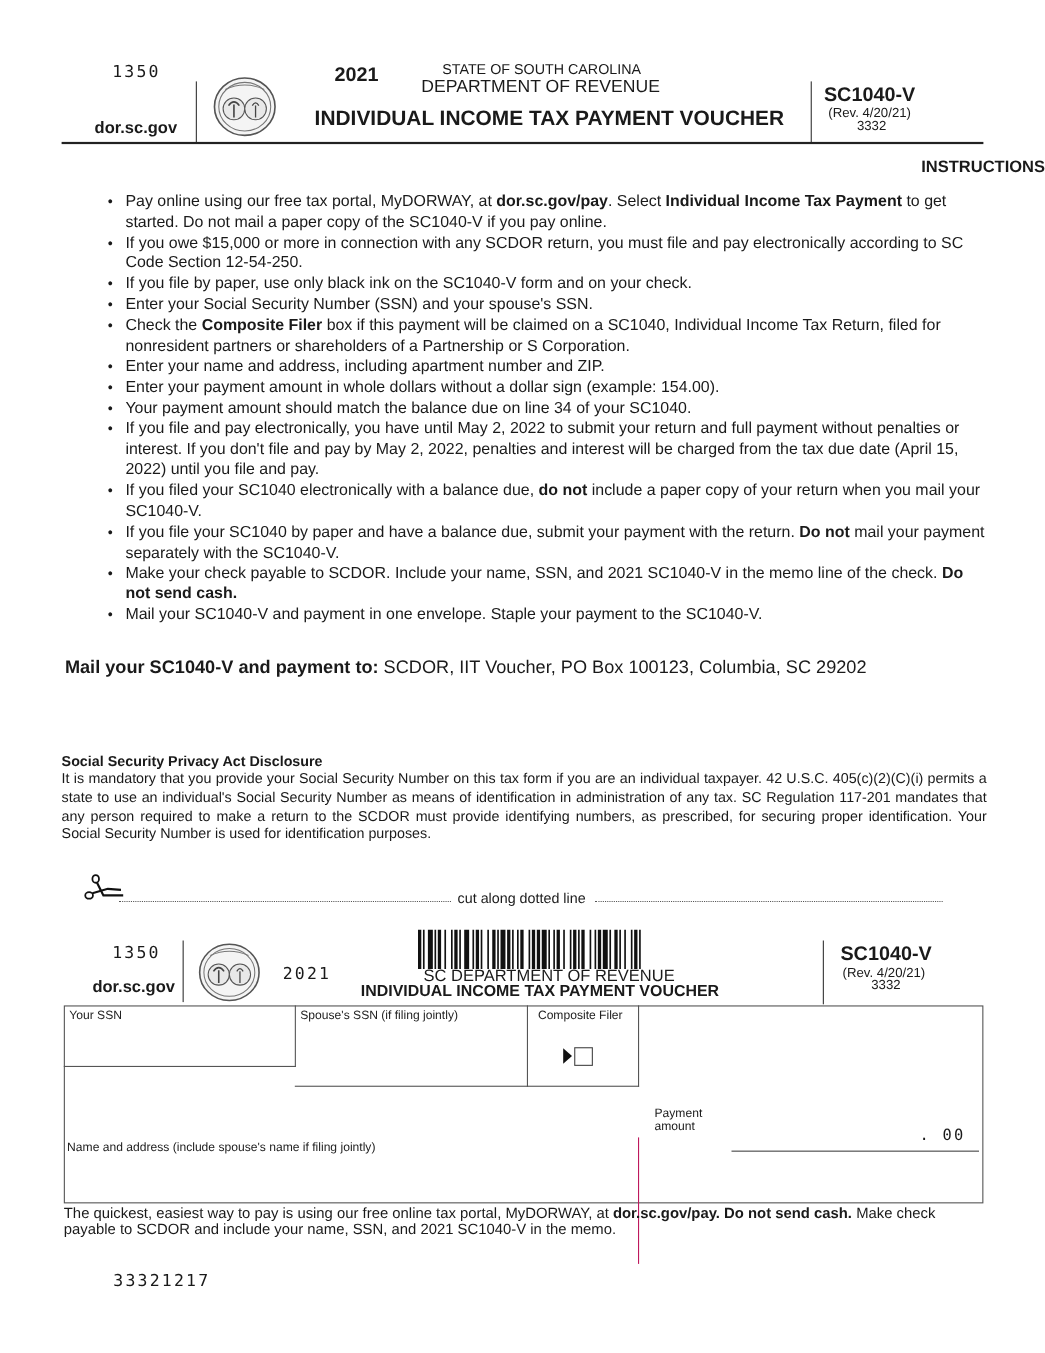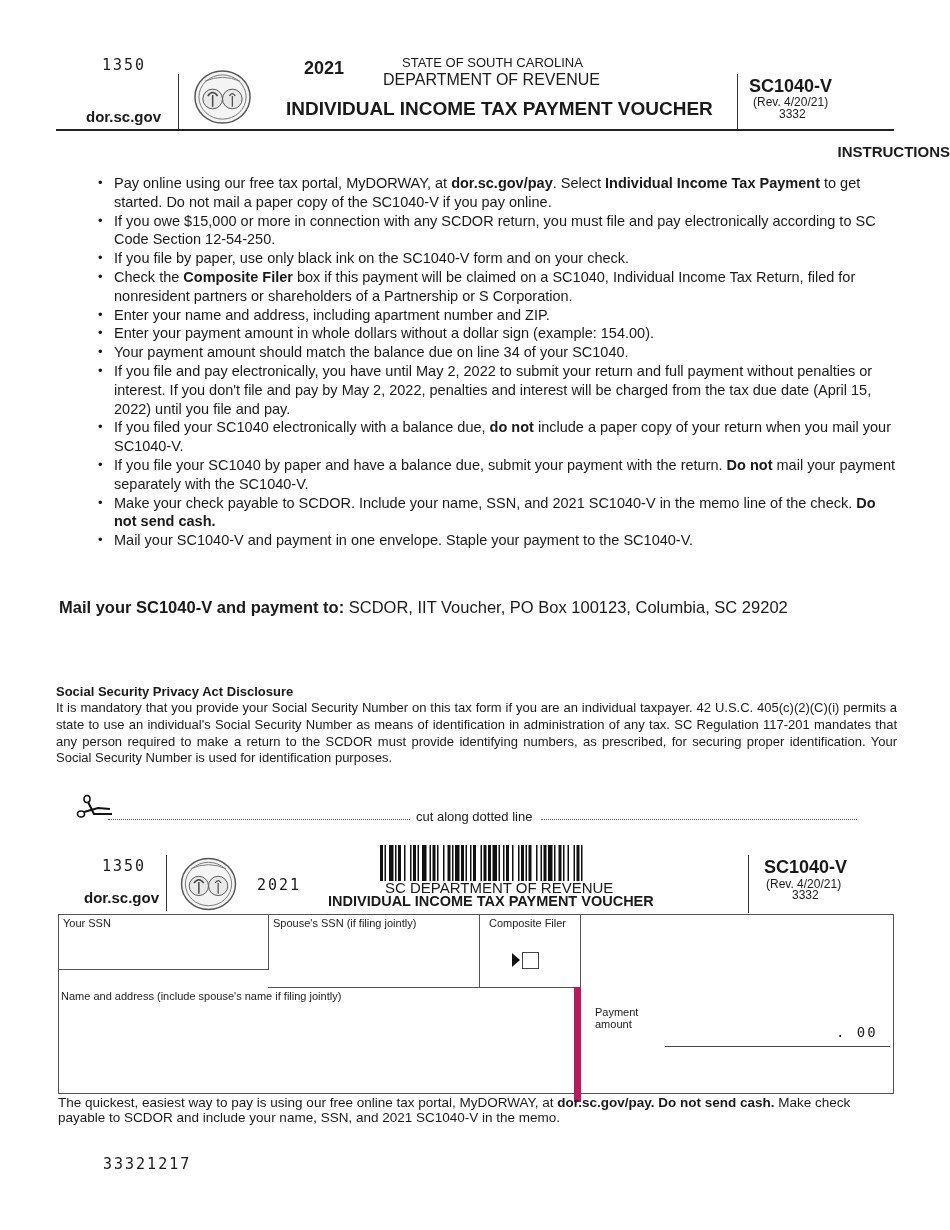--- a/index.html
+++ b/index.html
@@ -55,21 +55,21 @@
   .rev-v { left: 766px; top: 877px; font-size: 12px; }
   .num3332-v { left: 792px; top: 888px; font-size: 12px; }
 
   
   .box { border: 1px solid #555; }
   .outer { left: 58px; top: 914px; width: 836px; height: 180px; }
   .cell-label { font-size: 11px; color: #222; }
   .ssn-cell { left: 58px; top: 914px; width: 211px; height: 56px; border-right: 1px solid #555; border-bottom: 1px solid #555; }
   .spouse-cell { left: 268px; top: 914px; width: 212px; height: 74px; border-right: 1px solid #555; border-bottom: 1px solid #555; }
   .comp-cell { left: 480px; top: 914px; width: 101px; height: 74px; border-right: 1px solid #555; border-bottom: 1px solid #555; }
-  .name-cell { left: 58px; top: 987px; width: 523px; height: 115px; border-right: 7px solid #be185d; }
+  .name-cell { left: 58px; top: 1034px; width: 523px; height: 115px; border-right: 1px solid #be185d; }
   .pay-cell { left: 580px; top: 914px; width: 314px; height: 180px; }
   .comp-arrow { left: 512px; top: 953px; width: 0; height: 0; border-top: 7px solid transparent; border-bottom: 7px solid transparent; border-left: 8px solid #111; }
   .comp-check { left: 522px; top: 952px; width: 17px; height: 17px; border: 1px solid #444; background: #fff; cursor: pointer; }
   .pay-label { left: 595px; top: 1006px; font-size: 11px; line-height: 12px; }
   .cents { left: 836px; top: 1024px; font-size: 14px; }
   .pay-line { left: 665px; top: 1046px; width: 225px; height: 1px; background: #444; }
   .pay-input { left: 665px; top: 1020px; width: 165px; height: 24px; border: none; background: transparent; font-family: "DejaVu Sans Mono", monospace; font-size: 15px; text-align: right; outline: none; }
   .field-input { border: none; background: transparent; outline: none; font-family: "Liberation Sans", sans-serif; font-size: 14px; }
 
   .footer-note { left: 58px; top: 1095px; width: 840px; font-size: 13.5px; line-height: 15px; }
@@ -98,20 +98,21 @@
 <div class="abs form-id">SC1040-V</div>
 <div class="abs rev">(Rev. 4/20/21)</div>
 <div class="abs num3332">3332</div>
 <div class="abs hrule-top"></div>
 
 <div class="abs instr-title">INSTRUCTIONS</div>
 <ul class="abs instr-list" id="instr-list">
     <li><span>Pay online using our free tax portal, MyDORWAY, at </span><b>dor.sc.gov/pay</b><span>. Select </span><b>Individual Income Tax Payment</b><span> to get started. Do not mail a paper copy of the SC1040-V if you pay online.</span></li>
     <li><span>If you owe $15,000 or more in connection with any SCDOR return, you must file and pay electronically according to SC Code Section 12-54-250.</span></li>
     <li><span>If you file by paper, use only black ink on the SC1040-V form and on your check.</span></li>
+    <li><span>Enter your Social Security Number (SSN) and your spouse's SSN.</span></li>
     <li><span>Check the </span><b>Composite Filer</b><span> box if this payment will be claimed on a SC1040, Individual Income Tax Return, filed for nonresident partners or shareholders of a Partnership or S Corporation.</span></li>
     <li><span>Enter your name and address, including apartment number and ZIP.</span></li>
     <li><span>Enter your payment amount in whole dollars without a dollar sign (example: 154.00).</span></li>
     <li><span>Your payment amount should match the balance due on line 34 of your SC1040.</span></li>
     <li><span>If you file and pay electronically, you have until May 2, 2022 to submit your return and full payment without penalties or interest. If you don't file and pay by May 2, 2022, penalties and interest will be charged from the tax due date (April 15, 2022) until you file and pay.</span></li>
     <li><span>If you filed your SC1040 electronically with a balance due, </span><b>do not</b><span> include a paper copy of your return when you mail your SC1040-V.</span></li>
     <li><span>If you file your SC1040 by paper and have a balance due, submit your payment with the return. </span><b>Do not</b><span> mail your payment separately with the SC1040-V.</span></li>
     <li><span>Make your check payable to SCDOR. Include your name, SSN, and 2021 SC1040-V in the memo line of the check. </span><b>Do not send cash.</b></li>
     <li><span>Mail your SC1040-V and payment in one envelope. Staple your payment to the SC1040-V.</span></li>
   </ul>

